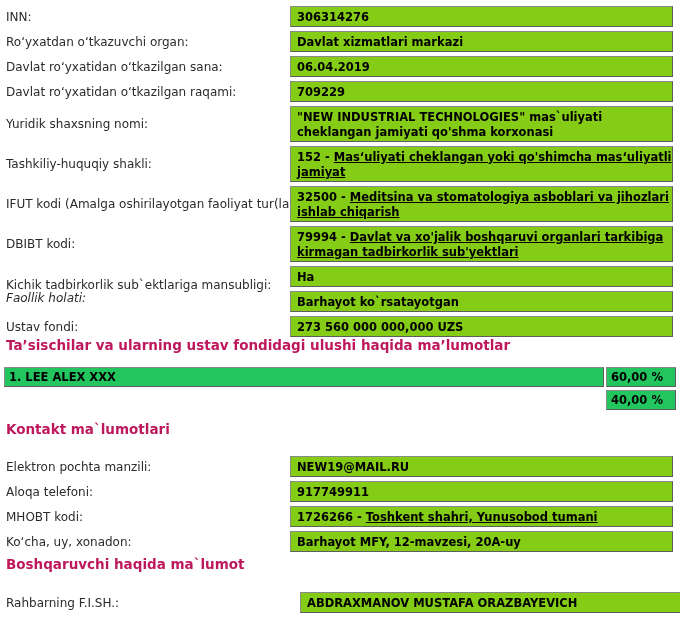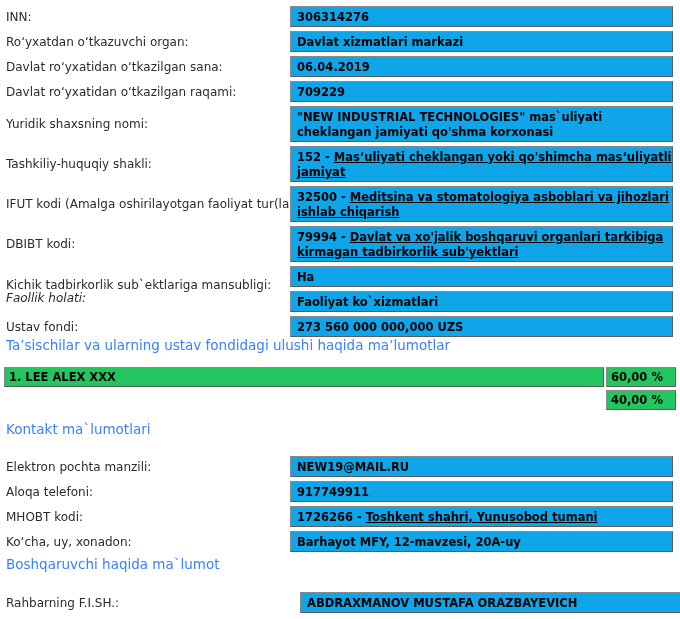--- a/index.html
+++ b/index.html
@@ -42,42 +42,42 @@
   .val {
     position: absolute;
     left: 290px;
     width: 383px;
     box-sizing: border-box;
     border: 1px solid #737373;
     border-top-color: #8a8a8a;
     border-left-color: #8a8a8a;
     border-right-color: #5d5d5d;
     border-bottom-color: #5d5d5d;
-    background: #0ea5e9;
+    background: #84cc16;
     font-size: 11.5px;
     font-weight: bold;
     color: #000000;
     line-height: 15px;
     padding: 3px 0 3px 6px;
   }
   .val.one  { height: 21px; }
   .val.two  { height: 36px; }
 
   .val .u {
     text-decoration: underline;
     text-underline-offset: 1px;
   }
 
   
   .heading {
     position: absolute;
     left: 6px;
     font-size: 13.5px;
-    font-weight: normal;
-    color: #3b82f6;
+    font-weight: bold;
+    color: #be185d;
     white-space: nowrap;
   }
 
   
   .founders {
     position: absolute;
     left: 4px;
     width: 672px;
   }
   .f-row {
@@ -153,21 +153,21 @@
     <div class="val two" style="top:0;"><span>79994 - </span><span class="u">Davlat va xo'jalik boshqaruvi organlari tarkibiga kirmagan tadbirkorlik sub'yektlari</span></div>
   </div>
 
   <div class="row" style="top:266px;">
     <div class="lbl" style="top:12px;">Kichik tadbirkorlik sub`ektlariga mansubligi:</div>
     <div class="val one" style="top:0;">Ha</div>
   </div>
 
   <div class="row" style="top:291px;">
     <div class="lbl" style="top:0;font-style:italic;">Faollik holati:</div>
-    <div class="val one" style="top:0;">Faoliyat ko`xizmatlari</div>
+    <div class="val one" style="top:0;">Barhayot ko`rsatayotgan</div>
   </div>
 
   <div class="row" style="top:316px;">
     <div class="lbl" style="top:4px;text-align:center;">Ustav fondi:</div>
     <div class="val one" style="top:0;">273 560 000 000,000 UZS</div>
   </div>
 
   <div class="heading" style="top:337px;">Ta’sischilar va ularning ustav fondidagi ulushi haqida ma’lumotlar</div>
 
   <div class="founders" style="top:367px;">

